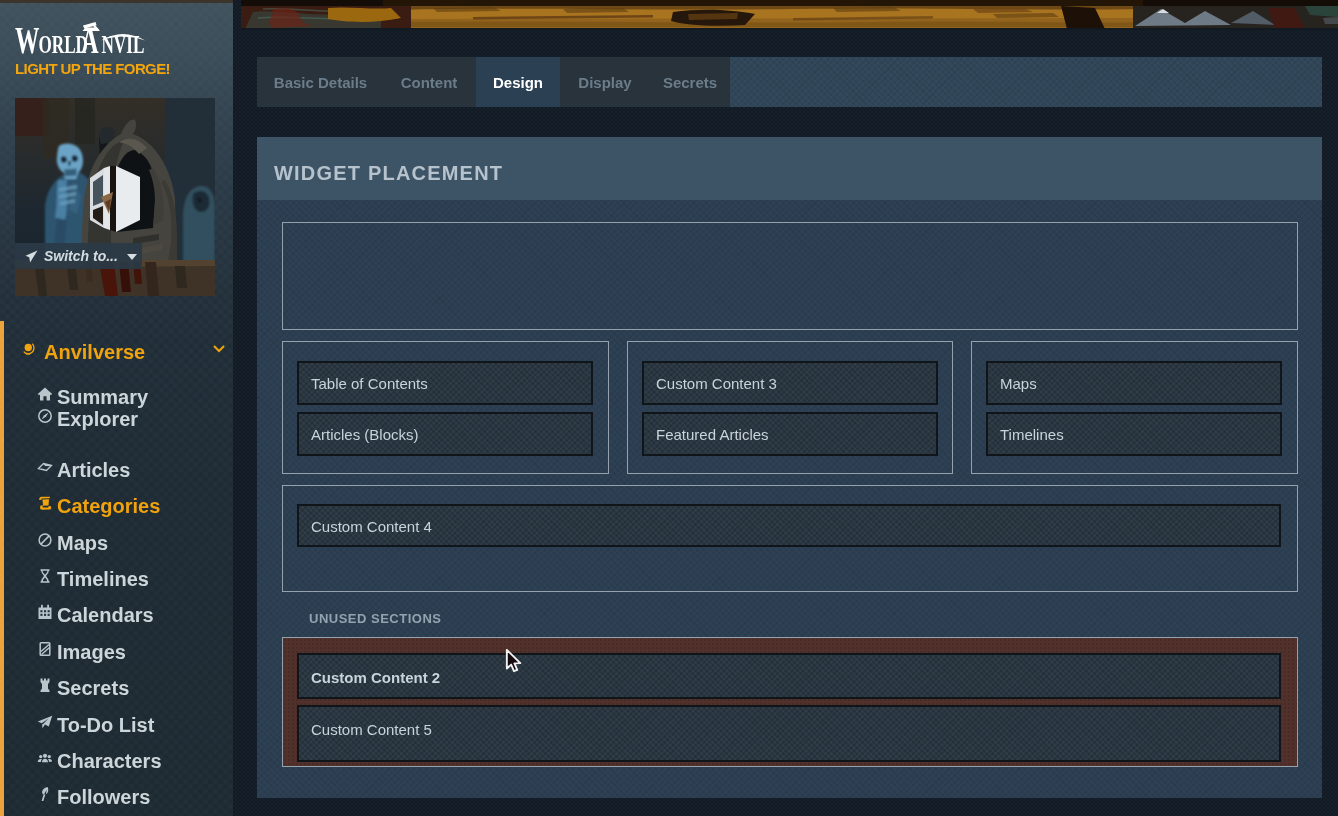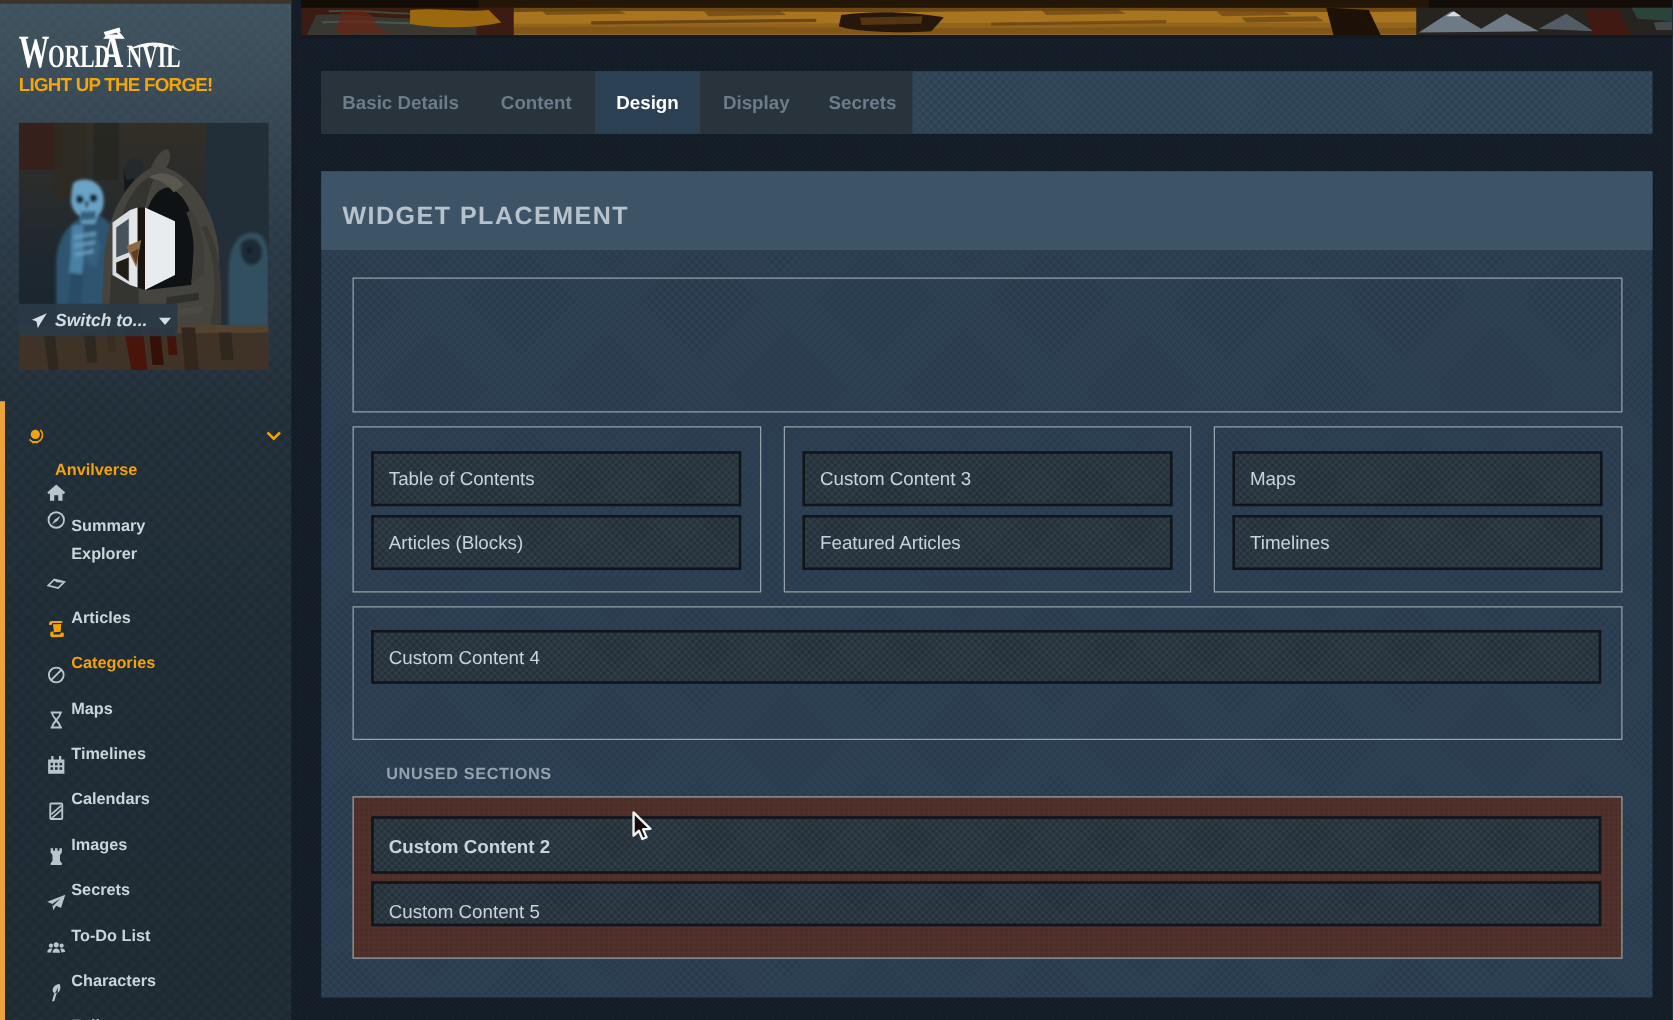--- a/index.html
+++ b/index.html
@@ -31,21 +31,21 @@
 #tagline { position:absolute; left:15px; top:60px; color:#f2a50c; font-size:15px; font-weight:bold; letter-spacing:-0.6px; }
 #cover { position:absolute; left:15px; top:98px; width:200px; height:198px; overflow:hidden; }
 #switchbar { position:absolute; left:0px; top:145px; width:127px; height:26px;
   background:rgba(42,58,70,0.92); color:#d6dde1; font-size:14px; font-style:italic; font-weight:bold;
   line-height:26px; z-index:3; }
 #switchbar .txt { margin-left:29px; }
 #menu { position:absolute; left:0; top:330px; width:233px; }
 #menu .bord { position:absolute; left:0; top:-9px; width:4px; height:495px; background:#eda33c; }
 .mitem { position:absolute; left:0; width:233px; height:36px; }
 .mitem .ic { position:absolute; left:37px; top:10px; width:16px; height:16px; }
-.mitem .lbl { position:absolute; left:57px; top:10px; font-size:13px; font-weight:bold; color:#ccd6da;margin-top:27px; }
+.mitem .lbl { position:absolute; left:57px; top:10px; font-size:20px; font-weight:bold; color:#ccd6da; }
 .mitem.top .ic { left:21px; top:11px; width:14px; height:14px; }
 .mitem.top .lbl { left:44px; color:#f0a30c; }
 .orange .lbl { color:#f0a30c; }
 
 #banner { position:absolute; left:241px; top:0; width:1097px; height:30px; }
 #tabbar { position:absolute; left:257px; top:57px; width:1065px; height:50px; background-color:#33495b; }
 #tabbar .darkpart { position:absolute; left:0; top:0; width:473px; height:50px; background:#28333c; }
 .tab { position:absolute; top:0; height:50px; line-height:52px; font-size:15px; font-weight:bold; color:#6b7c8a; text-align:center; }
 .tab.active { background:#2b4053; color:#ffffff; }
 #panel { position:absolute; left:257px; top:137px; width:1065px; height:661px; background-color:#2e4154; }
@@ -346,20 +346,20 @@
   <div class="widget hatch" style="left:40px; top:367px; width:984px; height:43px;">
       <div class="wt">Custom Content 4</div>
     </div>
 
   <div id="unused-label" style="left:25px; top:474px;margin-left:27px;">UNUSED SECTIONS</div>
 
   <div class="container" style="left:25px; top:500px; width:1016px; height:130px; background-color:#52302b; background-image:radial-gradient(rgba(25,30,12,0.18) 1px, transparent 1.3px); background-size:4px 4px;"></div>
   <div class="widget hatch" style="left:40px; top:516px; width:984px; height:46px;">
       <div class="wt" style="top:14px;font-weight:bold;">Custom Content 2</div>
     </div>
-  <div class="widget hatch" style="left:40px; top:568px; width:984px; height:36px;">
+  <div class="widget hatch" style="left:40px; top:568px; width:984px; height:57px;">
       <div class="wt" style="top:14px;">Custom Content 5</div>
     </div>
 </div>
 
 <svg id="cursor" width="21" height="26" viewBox="0 0 24 30">
   <path d="M2 1 L2 22.5 L7 18 L10.2 25.6 L14 24 L10.8 16.6 L17.5 16.3 Z" fill="#170a10" stroke="#f2f2f2" stroke-width="2.2" stroke-linejoin="round"></path>
 </svg>
 
 </body></html>

